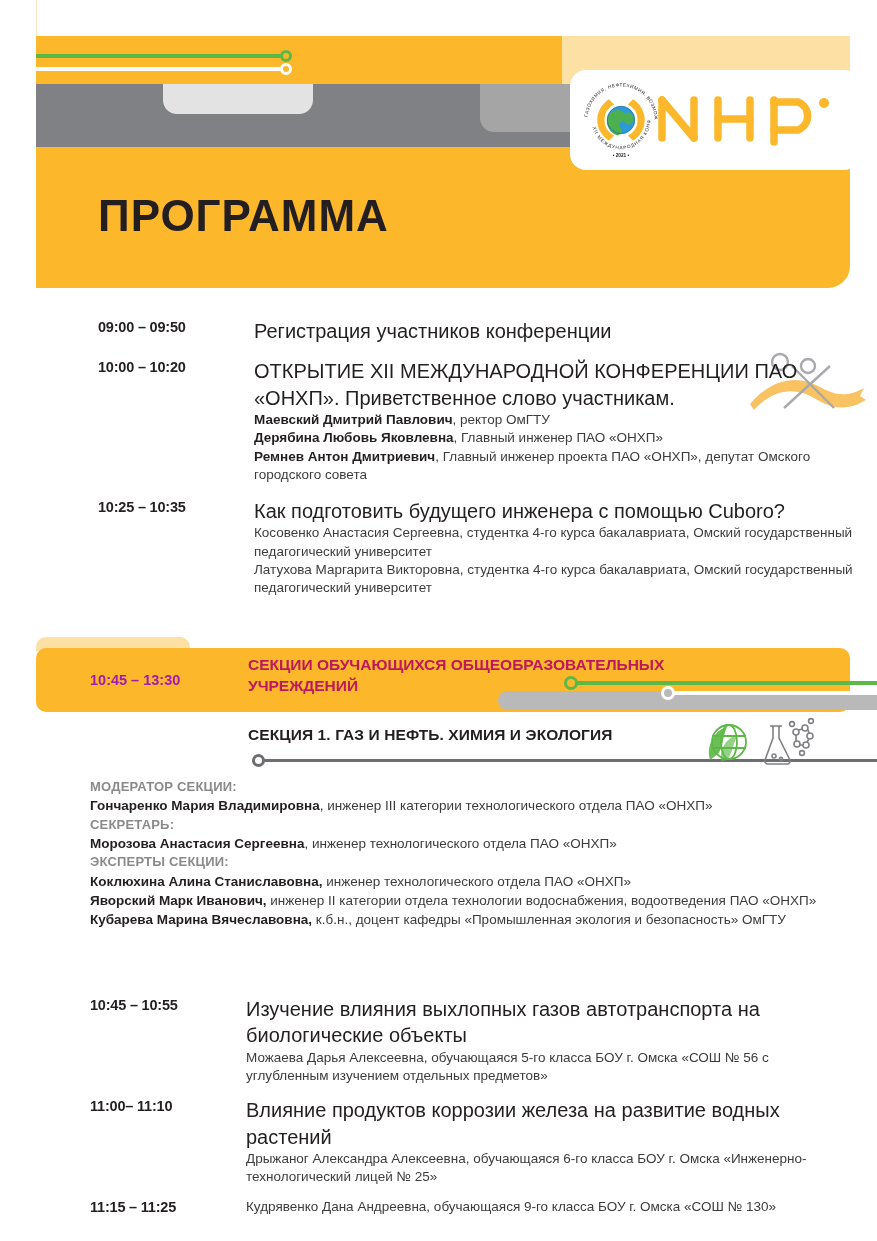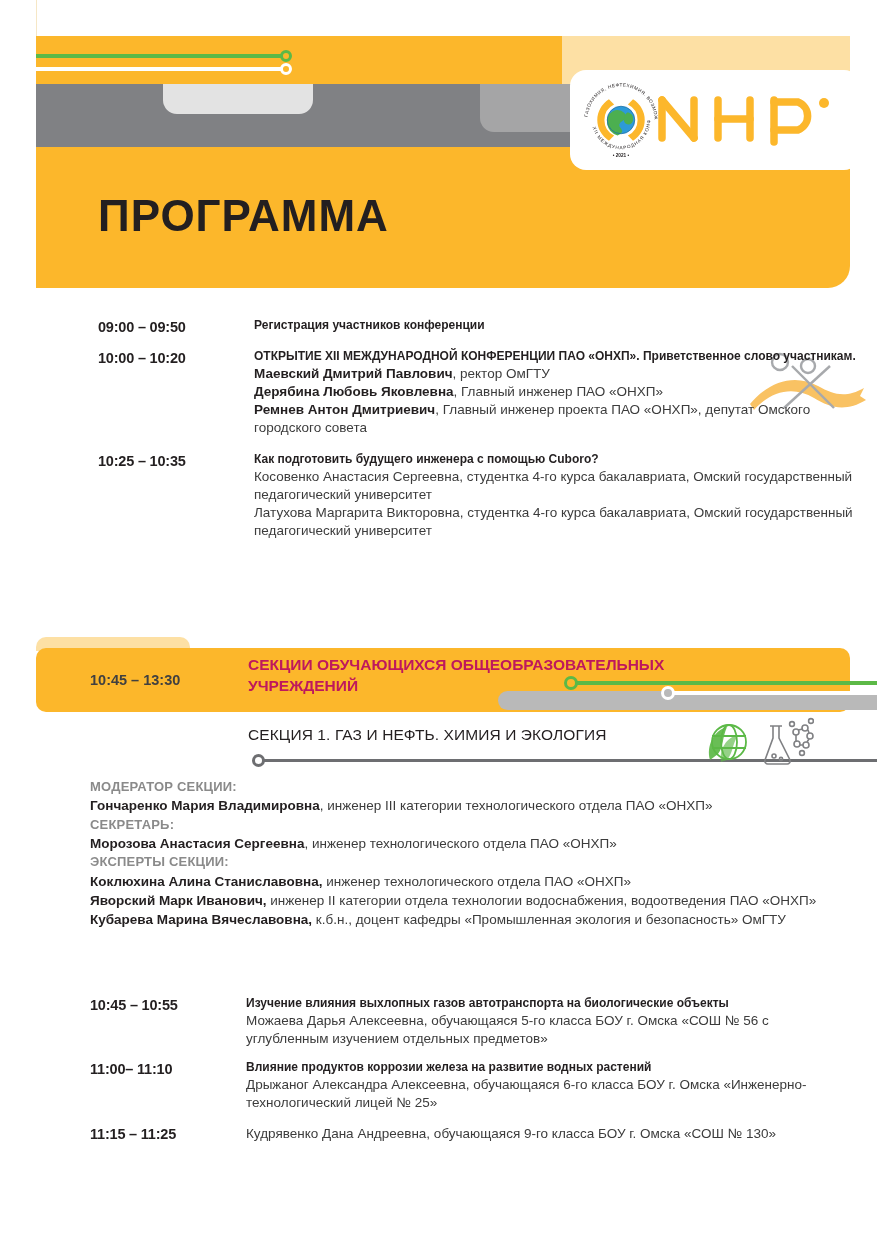--- a/index.html
+++ b/index.html
@@ -145,22 +145,22 @@
     flex: none;
     width: 156px;
     font-size: 14.5px;
     font-weight: bold;
     letter-spacing: -0.2px;
     padding-top: 1px;
     white-space: nowrap;
   }
   .row .body { flex: 1; }
   .row .title {
-    font-size: 12px;
-    font-weight: bold;
+    font-size: 20px;
+    font-weight: normal;
     line-height: 1.32;
   }
   .row .sub {
     font-size: 13.5px;
     line-height: 1.35;
     color: #3c3c3c;
   }
   .row .sub b { font-weight: bold; color: #231f20; }
 
   
@@ -183,21 +183,21 @@
     left: 36px; top: 11px;
     width: 814px; height: 64px;
     background: #fcb72b;
     border-radius: 10px;
   }
   .sb-time {
     position: absolute;
     left: 90px; top: 35px;
     font-size: 14.5px;
     font-weight: bold;
-    color: #404040;
+    color: #a21caf;
     white-space: nowrap;
   }
   .sb-title {
     position: absolute;
     left: 248px; top: 18px;
     width: 530px;
     font-size: 15.5px;
     font-weight: bold;
     line-height: 1.33;
     color: #be185d;
@@ -246,21 +246,21 @@
   .sec1 {
     position: absolute;
     left: 0; top: 726px;
     width: 877px;
     height: 56px;
   }
   .sec1-title {
     position: absolute;
     left: 248px; top: 0;
     font-size: 15.5px;
-    font-weight: normal;
+    font-weight: bold;
     color: #231f20;
     text-transform: uppercase;
     letter-spacing: 0.1px;
   }
   .sec1-gray-line {
     position: absolute;
     left: 262px; top: 33px;
     width: 615px; height: 3px;
     background: #6d6e71;
   }

